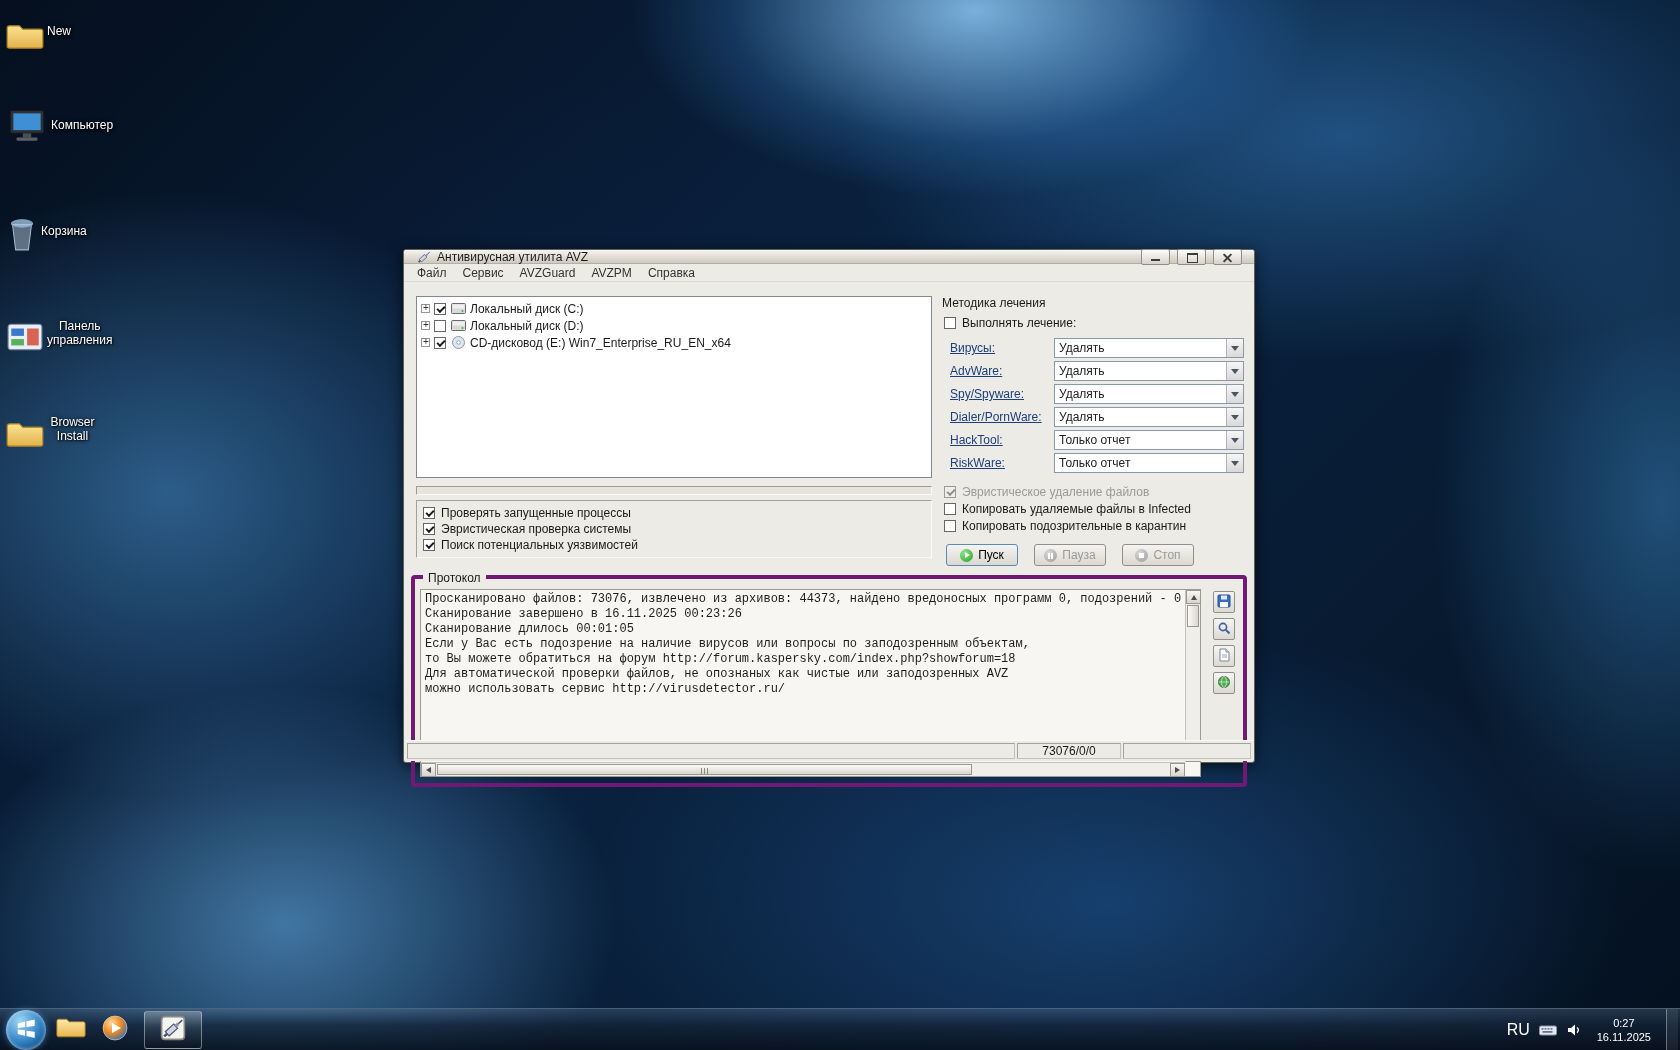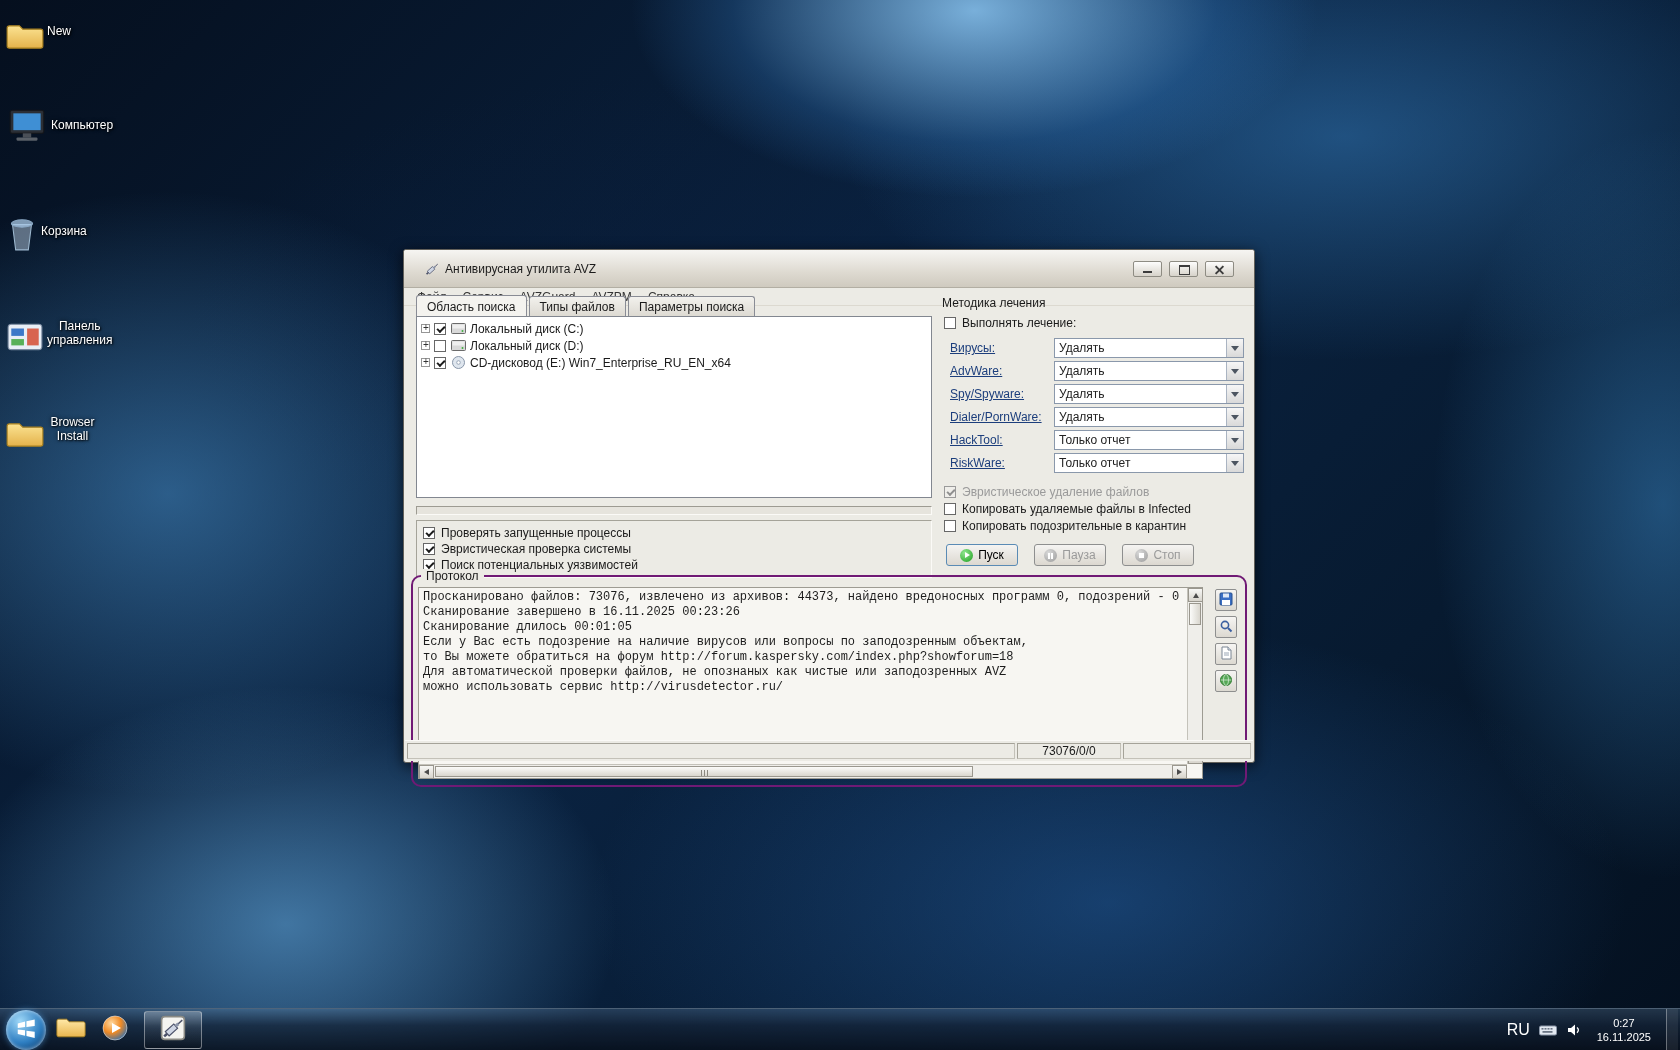--- a/index.html
+++ b/index.html
@@ -30,21 +30,21 @@
   .di-label { font-size:12px; color:#fff; text-align:center; text-shadow:1px 1px 2px #000, 0 0 4px rgba(0,0,0,.8); line-height:14px; }
 
   
   .window {
     position:absolute; left:403px; top:249px; width:852px; height:514px;
     background:#ecebe5; border:1px solid #62605a; border-radius:3px;
     box-shadow:0 3px 14px rgba(0,0,0,.65);
     font-size:12px; color:#1a1a1a;
   }
   .titlebar {
-    height:38px; display:flex; align-items:center; gap:5px; padding:0 20px;
+    height:14px; display:flex; align-items:center; gap:5px; padding:0 12px;
     background:linear-gradient(#f6f5f2, #dedad1 60%, #cfcabf);
     border-bottom:1px solid #b2aea3; border-radius:2px 2px 0 0;
   }
   .titlebar .ticon { width:16px; height:16px; }
   .title-text { flex:1; font-size:12px; color:#1c1c1c; }
   .winbtn {
     width:29px; height:16px; margin-left:2px; border:1px solid #8e8c83; border-radius:2px;
     background:linear-gradient(#fdfdfc,#d7d3ca); position:relative; cursor:pointer;
   }
   .winbtn.min::after { content:''; position:absolute; left:9px; bottom:3px; width:9px; height:2px; background:#3c3c3c; }
@@ -94,21 +94,21 @@
   .cmd-btn.primary { border-color:#5a8bb5; }
   .cmd-btn.disabled { color:#9a9a9a; cursor:default; }
   .ic-circle { width:13px; height:13px; border-radius:50%; position:relative; flex:0 0 auto; }
   .ic-play { background:radial-gradient(circle at 35% 30%, #8fe68f, #1e9e1e); }
   .ic-play::after { content:''; position:absolute; left:5px; top:3.5px; border-left:5px solid #fff; border-top:3px solid transparent; border-bottom:3px solid transparent; }
   .ic-gray { background:radial-gradient(circle at 35% 30%, #d9d9d9, #9a9a9a); }
   .ic-pause::after { content:''; position:absolute; left:4px; top:4px; width:2px; height:6px; background:#fff; box-shadow:3px 0 0 #fff; }
   .ic-stop::after { content:''; position:absolute; left:4px; top:4px; width:5px; height:5px; background:#fff; }
 
   
-  .groupbox { position:absolute; left:7px; right:7px; top:325px; height:212px; border:2px solid #701a75; border-radius:10px; }
+  .groupbox { position:absolute; left:7px; right:7px; top:325px; height:212px; border:4px solid #701a75; border-radius:4px; }
   .gb-title { position:absolute; top:-8px; left:8px; background:#ecebe5; padding:0 5px; font-size:12px; }
   .log-area { position:absolute; left:5px; top:10px; right:42px; bottom:6px; background:#f7f6f2; border:1px solid #9d9b92; }
   .log-text { position:absolute; left:2px; top:2px; right:16px; bottom:16px; overflow:hidden; }
   .log-line { font-size:12px; line-height:15px; color:#1d1d1d; white-space:nowrap; padding-left:2px;font-family:Liberation Mono, monospace; }
   .vscroll { position:absolute; top:0; right:0; bottom:14px; width:15px; background:#efeeea; border-left:1px solid #c4c2ba; display:flex; flex-direction:column; }
   .hscroll { position:absolute; left:0; right:15px; bottom:0; height:14px; background:#efeeea; border-top:1px solid #c4c2ba; display:flex; }
   .scroll-btn { width:15px; height:14px; background:linear-gradient(#f7f7f5,#d8d5cd); border:1px solid #9a978e; display:flex; align-items:center; justify-content:center; flex:0 0 auto; cursor:pointer; }
   .arr { width:0; height:0; border:3px solid transparent; }
   .arr.up { border-bottom:5px solid #4c4c4c; margin-top:-3px; }
   .arr.down { border-top:5px solid #4c4c4c; margin-bottom:-3px; }
@@ -240,25 +240,20 @@
 
     <div class="menubar">
       <span class="menu-item">Файл</span>
       <span class="menu-item">Сервис</span>
       <span class="menu-item">AVZGuard</span>
       <span class="menu-item">AVZPM</span>
       <span class="menu-item">Справка</span>
     </div>
 
     <div class="left-col">
-      <div class="tabs">
-        <div class="tab active">Область поиска</div>
-        <div class="tab">Типы файлов</div>
-        <div class="tab">Параметры поиска</div>
-      </div>
 
       <div class="tree-panel">
         <div class="tree-row">
           <span class="expander"></span>
           <span class="cb checked"></span>
           <span class="tree-ico">
               <svg width="15" height="11" viewBox="0 0 15 11">
                 <rect x="0.5" y="0.5" width="14" height="10" rx="1" fill="#d9d9d9" stroke="#6b6b6b"></rect>
                 <rect x="1.5" y="1.5" width="12" height="4" fill="#efefef"></rect>
                 <circle cx="11.5" cy="8" r="1" fill="#3fae3f"></circle>

